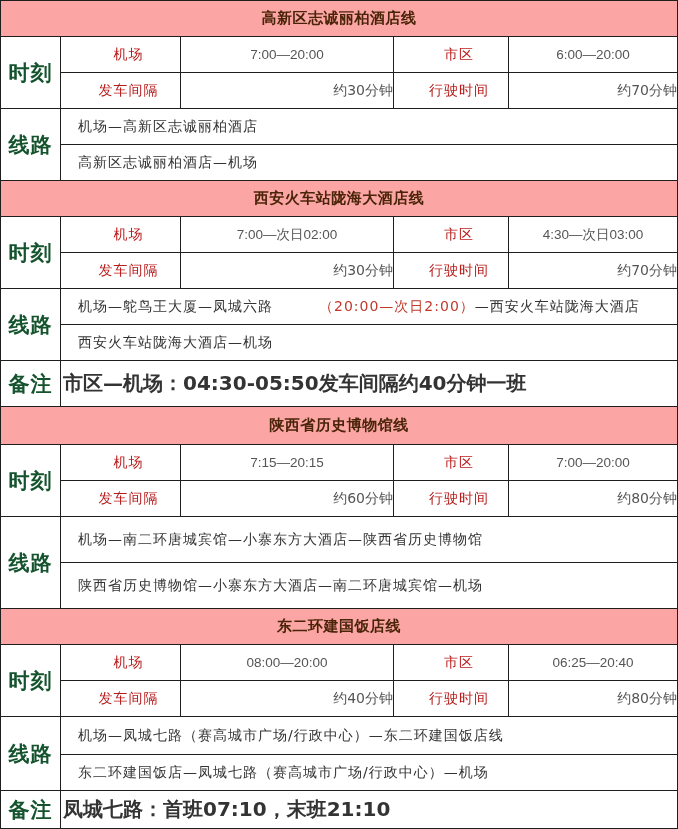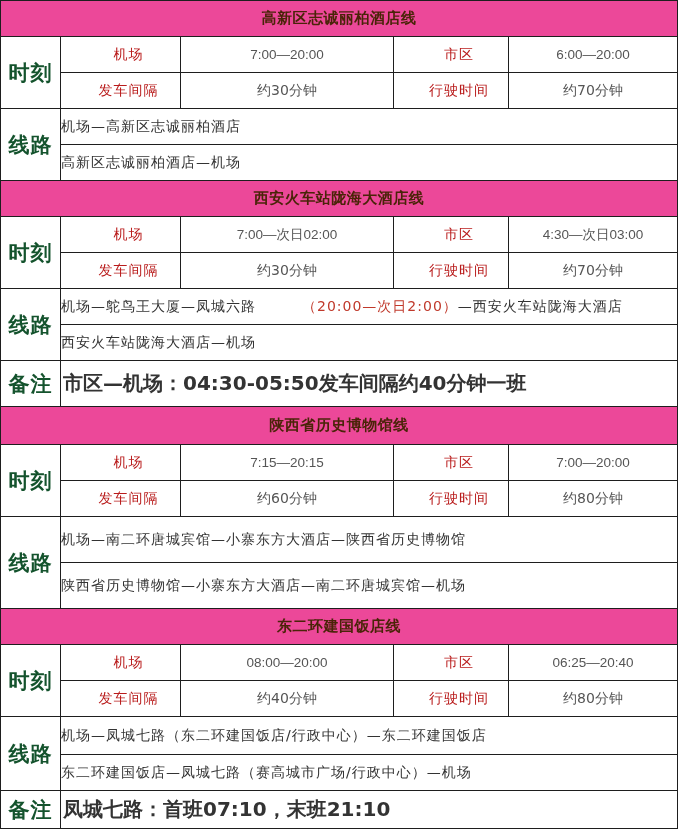--- a/index.html
+++ b/index.html
@@ -1,25 +1,25 @@
 <!DOCTYPE html>
 <html><head>
 <meta charset="utf-8">
 <style>
   html, body { margin:0; padding:0; background:#ffffff; }
   body { width:678px; height:829px; overflow:hidden; position:relative;
          font-family: "DejaVu Sans", "Liberation Sans", sans-serif; }
   table { border-collapse:collapse; width:677px; table-layout:fixed; position:absolute; left:0; top:-1px; }
   td { border:1px solid #1e1e1e; padding:0; font-size:14px; color:#444; text-align:center; vertical-align:middle; }
-  td.hdr { background:#ec4899; color:#4a2408; font-weight:bold; font-size:15px; height:35px; letter-spacing:0.5px; }
+  td.hdr { background:#fca5a5; color:#4a2408; font-weight:bold; font-size:15px; height:35px; letter-spacing:0.5px; }
   td.lbl { font-weight:bold; color:#14532d; font-size:21px; letter-spacing:1px; }
   td.key { color:#b91c1c; letter-spacing:1px;padding-left:16px; }
   td.val { color:#555; font-family:Liberation Sans, sans-serif; font-size:13.5px; }
-  td.val.cjk { font-family:"DejaVu Sans","Liberation Sans",sans-serif; font-size:14px; }
-  td.route { text-align:left; padding-left:0; color:#333; letter-spacing:1px; }
+  td.val.cjk { font-family:"DejaVu Sans","Liberation Sans",sans-serif; font-size:14px;text-align:right; }
+  td.route { text-align:left; padding-left:17px; color:#333; letter-spacing:1px; }
   td.note { text-align:left; padding-left:2px; color:#333; font-weight:bold; font-size:20px; }
   .red { color:#c0392b;margin-left:46px; }
   tr.h36 td { height:35px; }
   tr.h46 td { height:45px; }
   tr.h38 td { height:37px; }
   tr.top td { height:1px; border-top:none; }
 </style>
 </head>
 <body>
 
@@ -125,21 +125,21 @@
     <td class="val">06:25—20:40</td>
   </tr>
   <tr class="h36">
     <td class="key">发车间隔</td>
     <td class="val cjk">约40分钟</td>
     <td class="key">行驶时间</td>
     <td class="val cjk">约80分钟</td>
   </tr>
   <tr class="h38">
     <td rowspan="2" class="lbl">线路</td>
-    <td colspan="4" class="route">机场—凤城七路（东二环建国饭店/行政中心）—东二环建国饭店</td>
+    <td colspan="4" class="route">机场—凤城七路（赛高城市广场/行政中心）—东二环建国饭店线</td>
   </tr>
   <tr class="h36">
     <td colspan="4" class="route">东二环建国饭店—凤城七路（赛高城市广场/行政中心）—机场</td>
   </tr>
   <tr class="h38">
     <td class="lbl">备注</td>
     <td colspan="4" class="note">凤城七路：首班07:10，末班21:10</td>
   </tr>
 </tbody>
   </table>

